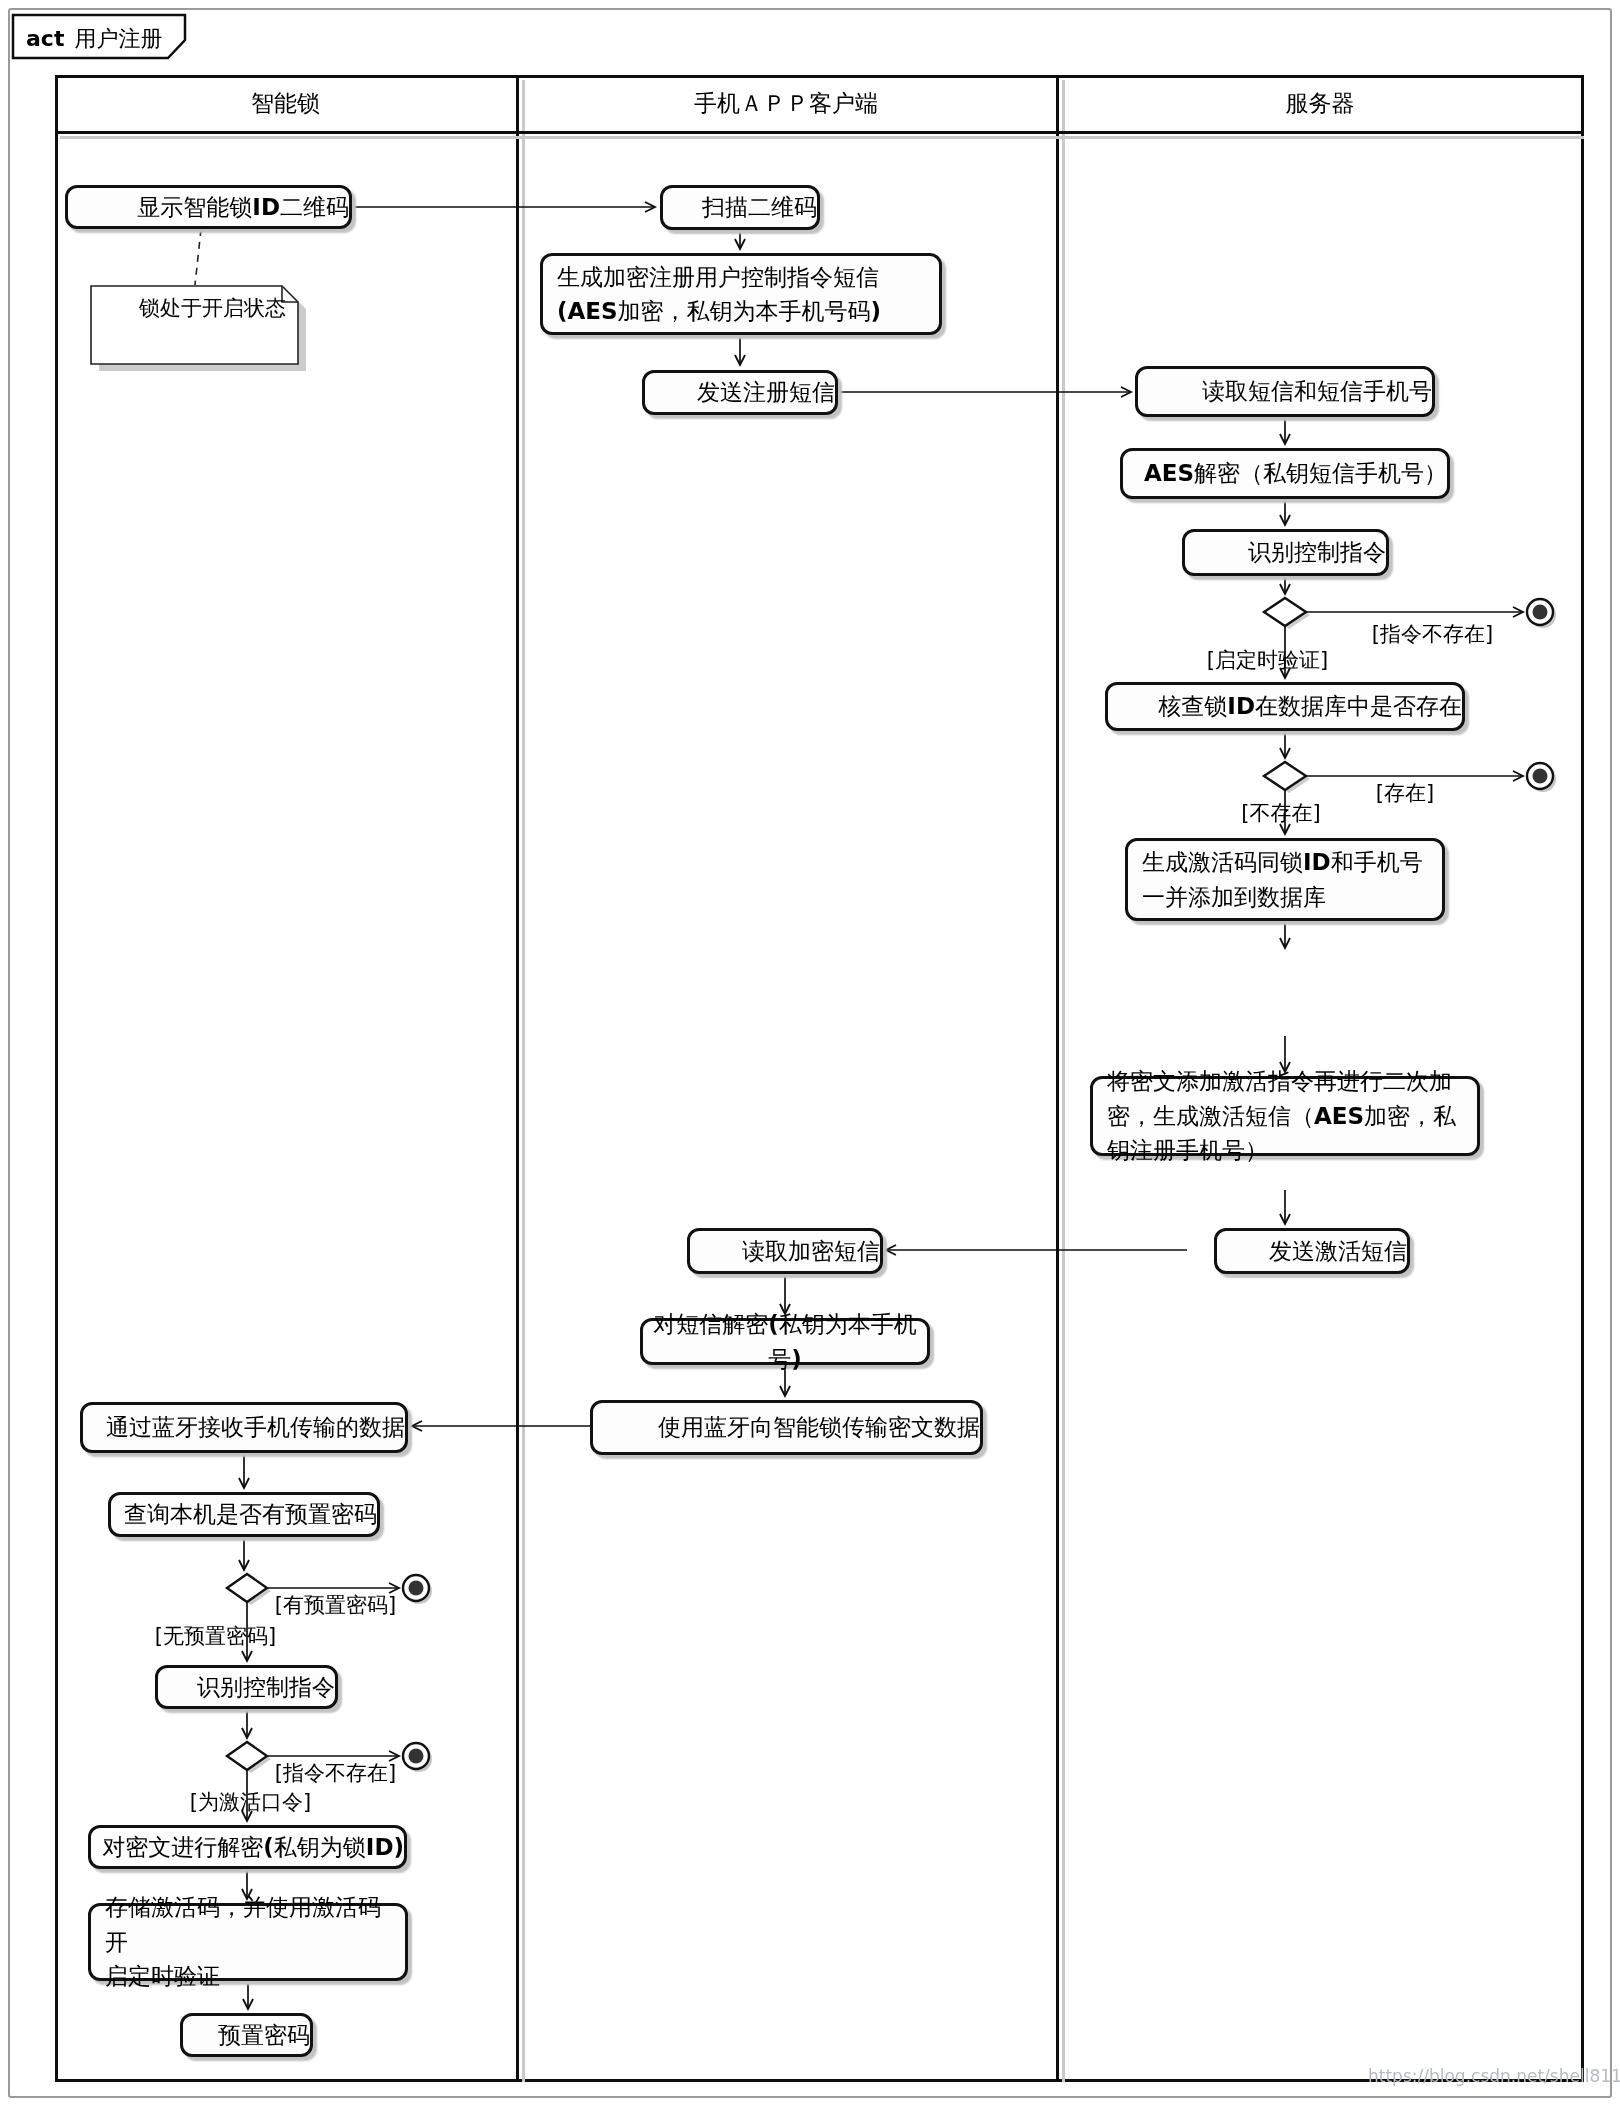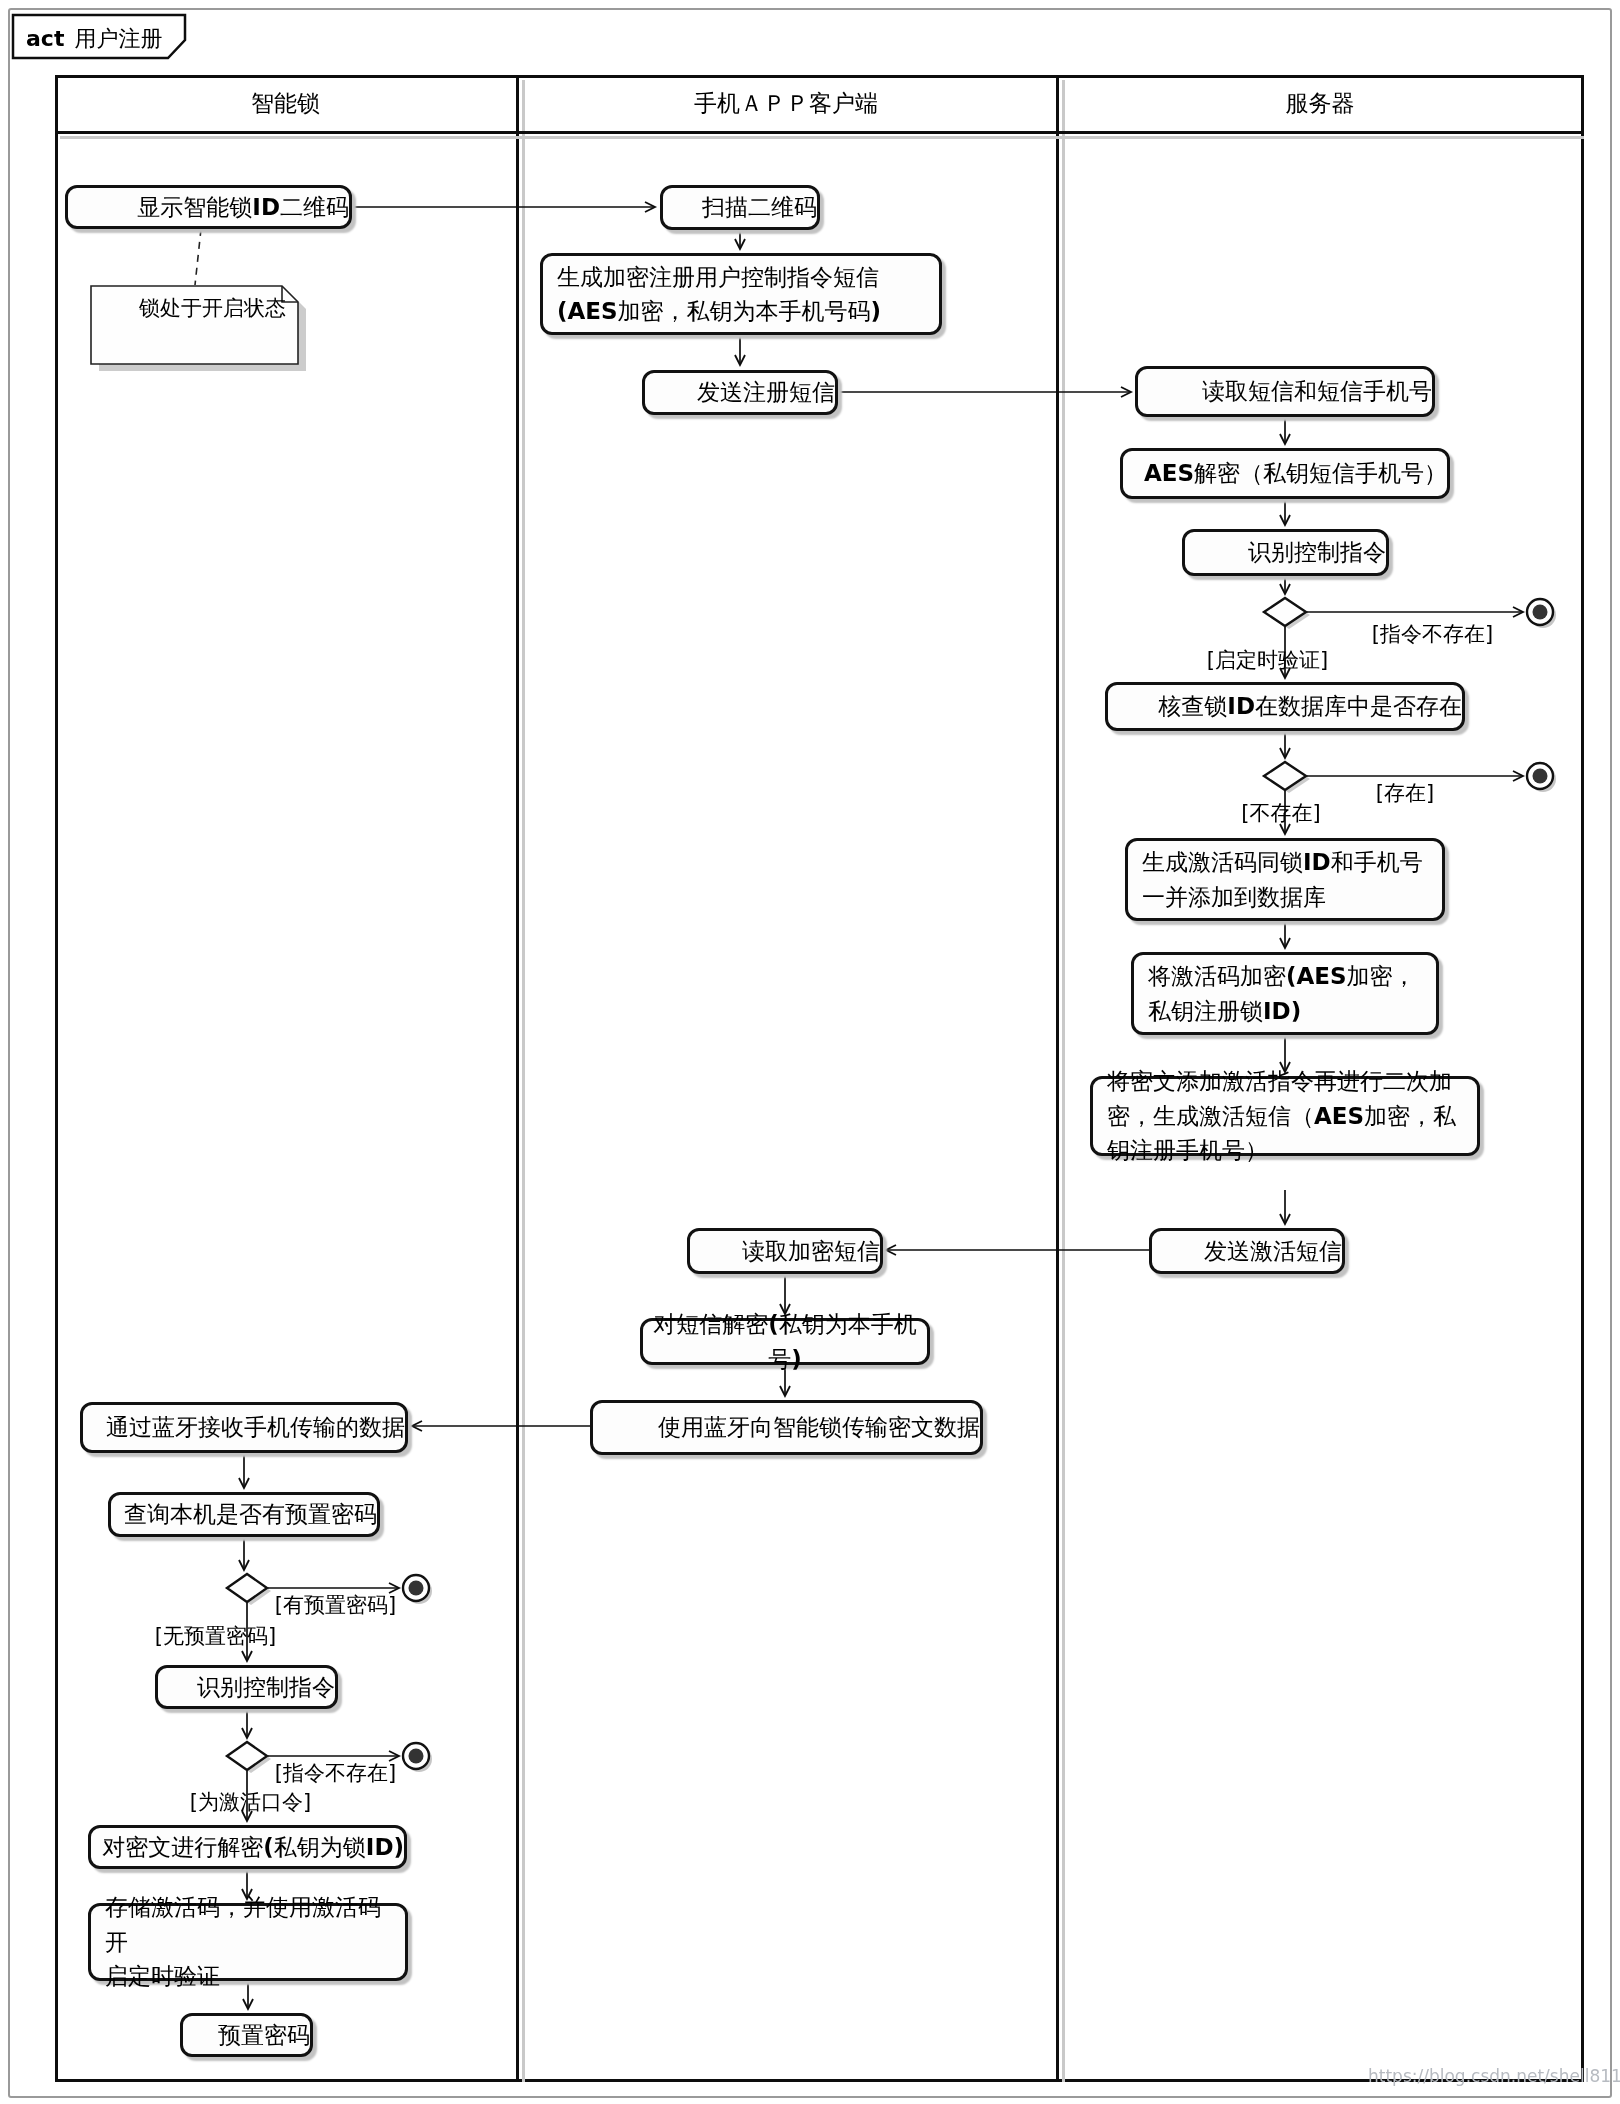--- a/index.html
+++ b/index.html
@@ -193,30 +193,26 @@
   <div class="act" style="left:1182px;top:529px;width:207px;height:47px">
       <span class="t bl">识别控制指令</span>
     </div>
   <div class="act" style="left:1105px;top:682px;width:360px;height:49px">
       <span class="t bl">核查锁<b>ID</b>在数据库中是否存在</span>
     </div>
   <div class="act ml" style="left:1125px;top:838px;width:320px;height:83px">
       <span class="t bl">生成激活码同锁<b>ID</b>和手机号
 一并添加到数据库</span>
     </div>
-  <div class="act ml" style="left:1131px;top:952px;width:308px;height:83px">
-      <span class="t bl">将激活码加密<b>(AES</b>加密，
-私钥注册锁<b>ID)</b></span>
-    </div>
   <div class="act ml" style="left:1090px;top:1076px;width:390px;height:80px">
       <span class="t bl">将密文添加激活指令再进行二次加
 密，生成激活短信（<b>AES</b>加密，私
 钥注册手机号）</span>
     </div>
-  <div class="act" style="left:1149px;top:1228px;width:196px;height:46px">
+  <div class="act" style="left:1214px;top:1228px;width:196px;height:46px">
       <span class="t bl">发送激活短信</span>
     </div>
 
   <div class="guard" style="left:1350px;top:620px;width:165px">[指令不存在]</div>
   <div class="guard" style="left:1190px;top:646px;width:155px">[启定时验证]</div>
   <div class="guard" style="left:1340px;top:779px;width:130px">[存在]</div>
   <div class="guard" style="left:1213px;top:799px;width:136px">[不存在]</div>
   <div class="guard" style="left:268px;top:1591px;width:135px">[有预置密码]</div>
   <div class="guard" style="left:148px;top:1622px;width:135px">[无预置密码]</div>
   <div class="guard" style="left:268px;top:1759px;width:135px">[指令不存在]</div>

